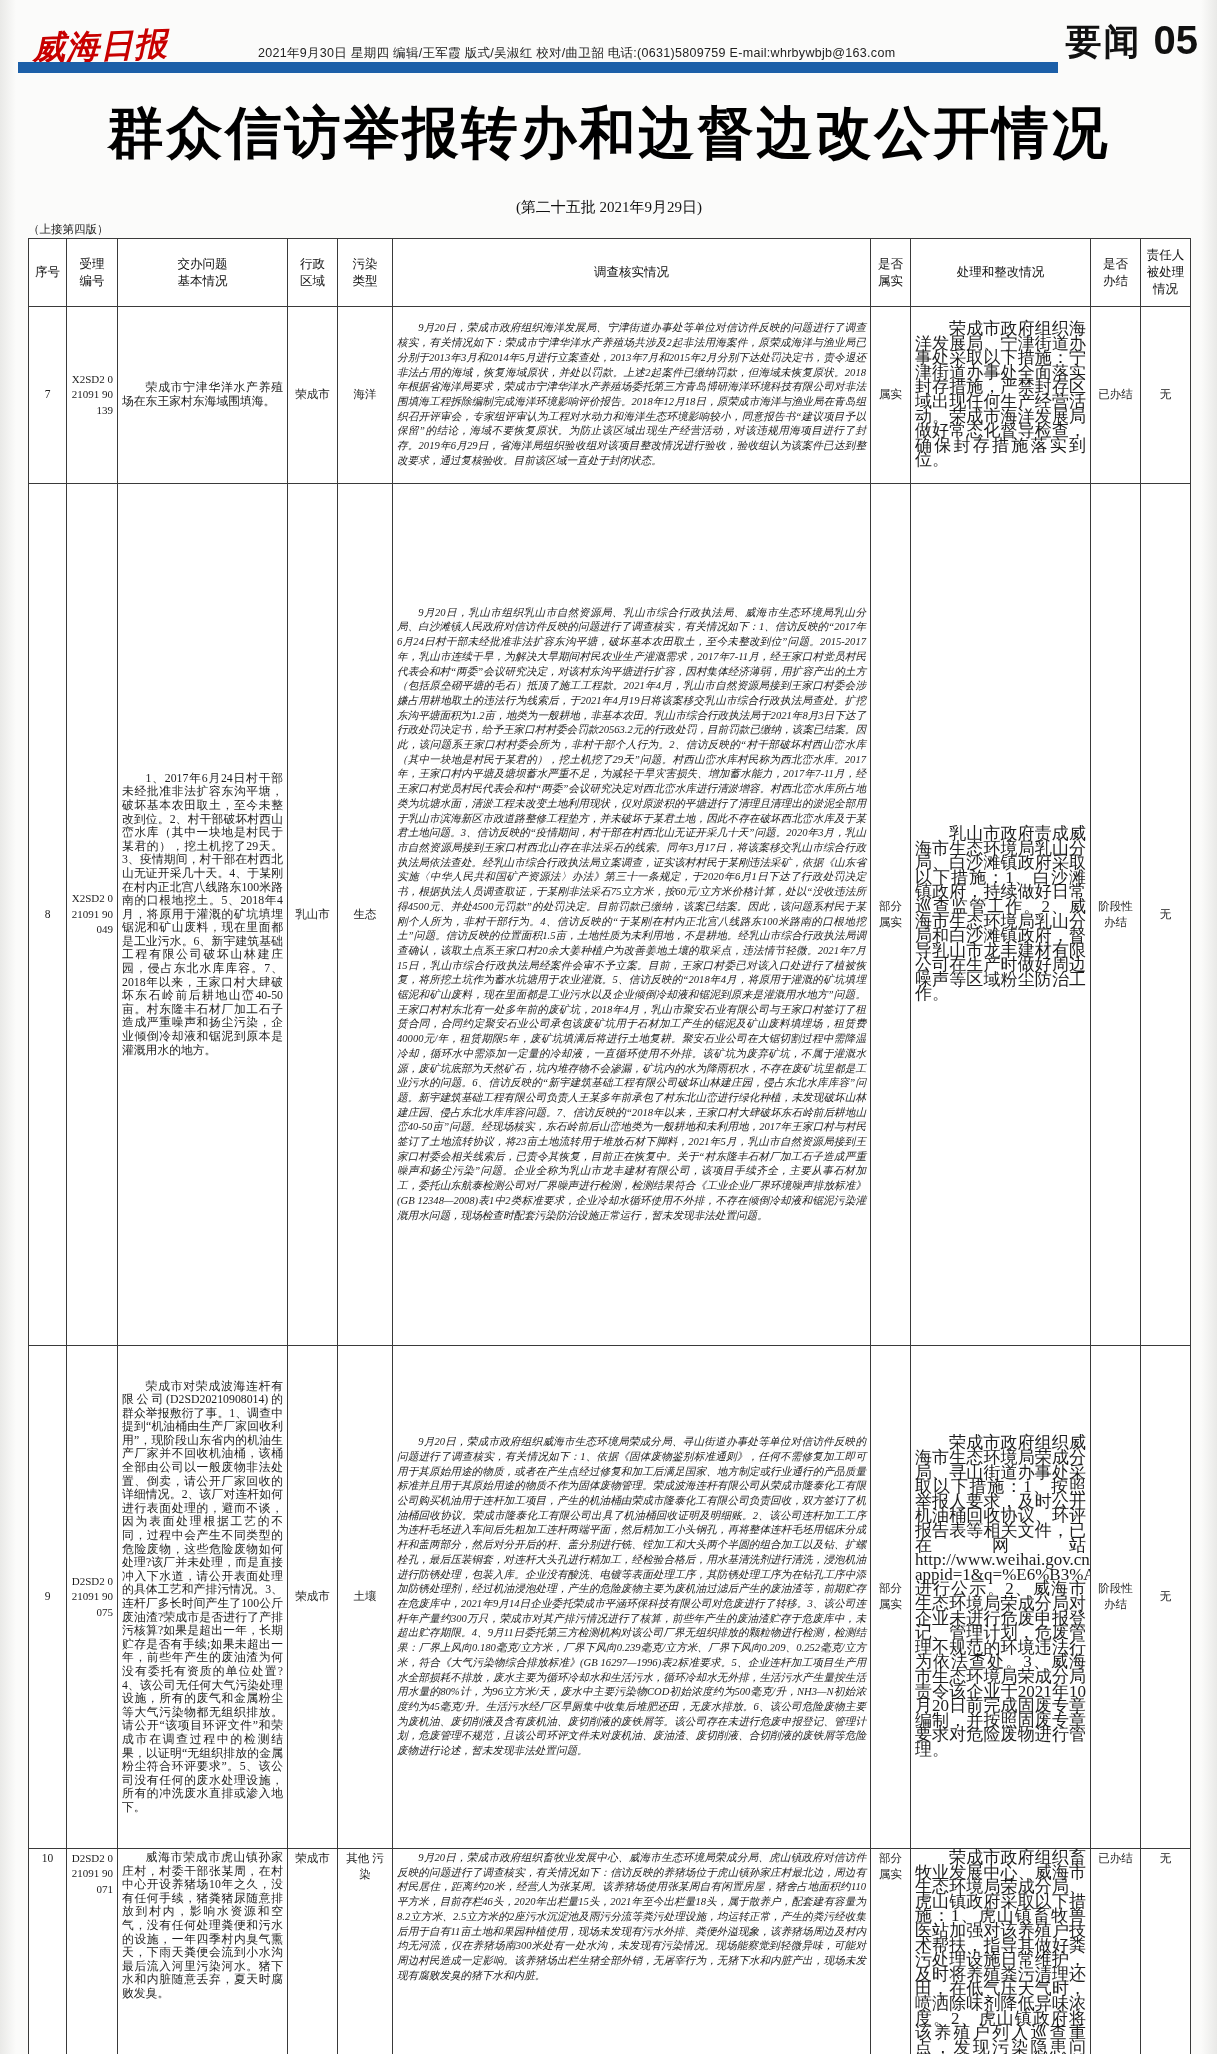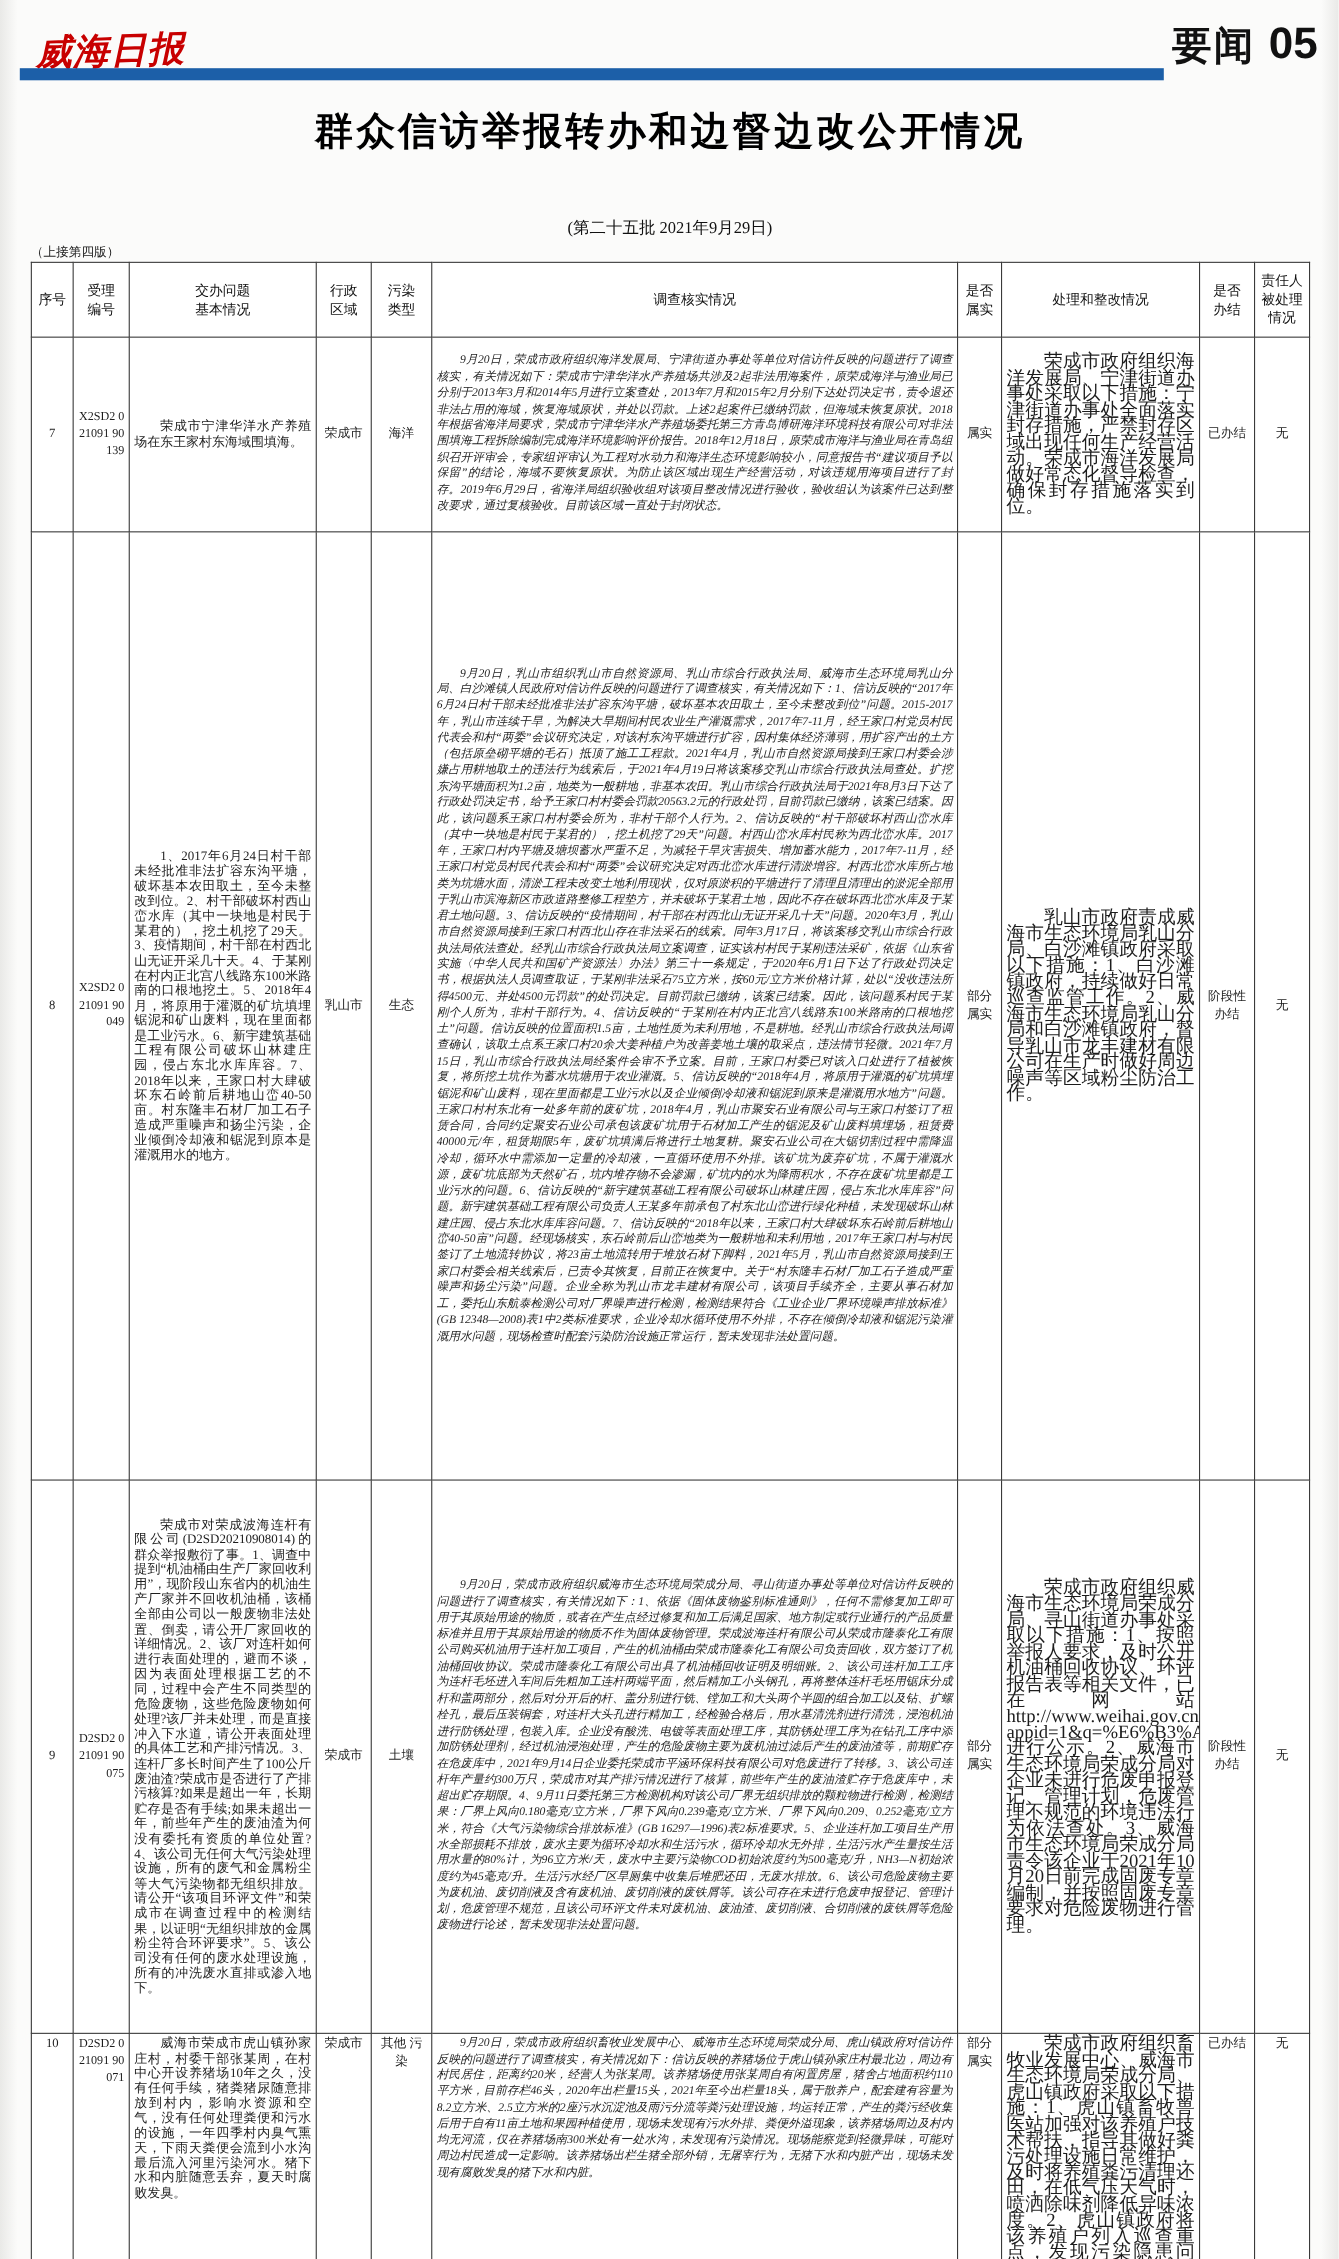--- a/index.html
+++ b/index.html
@@ -29,21 +29,21 @@
     position:absolute;right:0;top:0;width:170px;height:56px;
     display:flex;align-items:flex-start;justify-content:flex-end;gap:12px;
     font-family:"Liberation Sans","DejaVu Sans",sans-serif;
     font-weight:bold;color:#111;
   }
   .section-name{font-size:36px;letter-spacing:2px;}
   .page-no{font-size:40px;}
   
   .headline{
     position:absolute;left:28px;top:96px;width:1162px;text-align:center;
-    font-size:35px;font-weight:900;letter-spacing:3px;color:#000;
+    font-size:56px;font-weight:900;letter-spacing:3px;color:#000;
     font-family:"Liberation Sans","DejaVu Sans",sans-serif;
   }
   .subhead{
     position:absolute;left:28px;top:198px;width:1162px;text-align:center;
     font-size:15px;color:#111;
   }
   .continue-note{
     position:absolute;left:28px;top:222px;font-size:11.5px;color:#222;
   }
   
@@ -78,20 +78,21 @@
   .cell-p{text-indent:2em;margin:0;}
 </style>
 </head>
 <body>
 
 <div class="edge"></div>
 <div class="edge right"></div>
 
 <div class="masthead">
   <div class="logo" style="color: rgb(200, 0, 0);">威海日报</div>
+  <div class="dateline">2021年9月30日  星期四  编辑/王军霞  版式/吴淑红  校对/曲卫韶  电话:(0631)5809759  E-mail:whrbywbjb@163.com</div>
   <div class="blue-bar" style="background: rgb(28, 95, 168);"></div>
   <div class="section-box">
     <span class="section-name">要闻</span>
     <span class="page-no">05</span>
   </div>
 </div>
 
 <div class="headline">群众信访举报转办和边督边改公开情况</div>
 <div class="subhead">(第二十五批 2021年9月29日)</div>
 <div class="continue-note">（上接第四版）</div>

